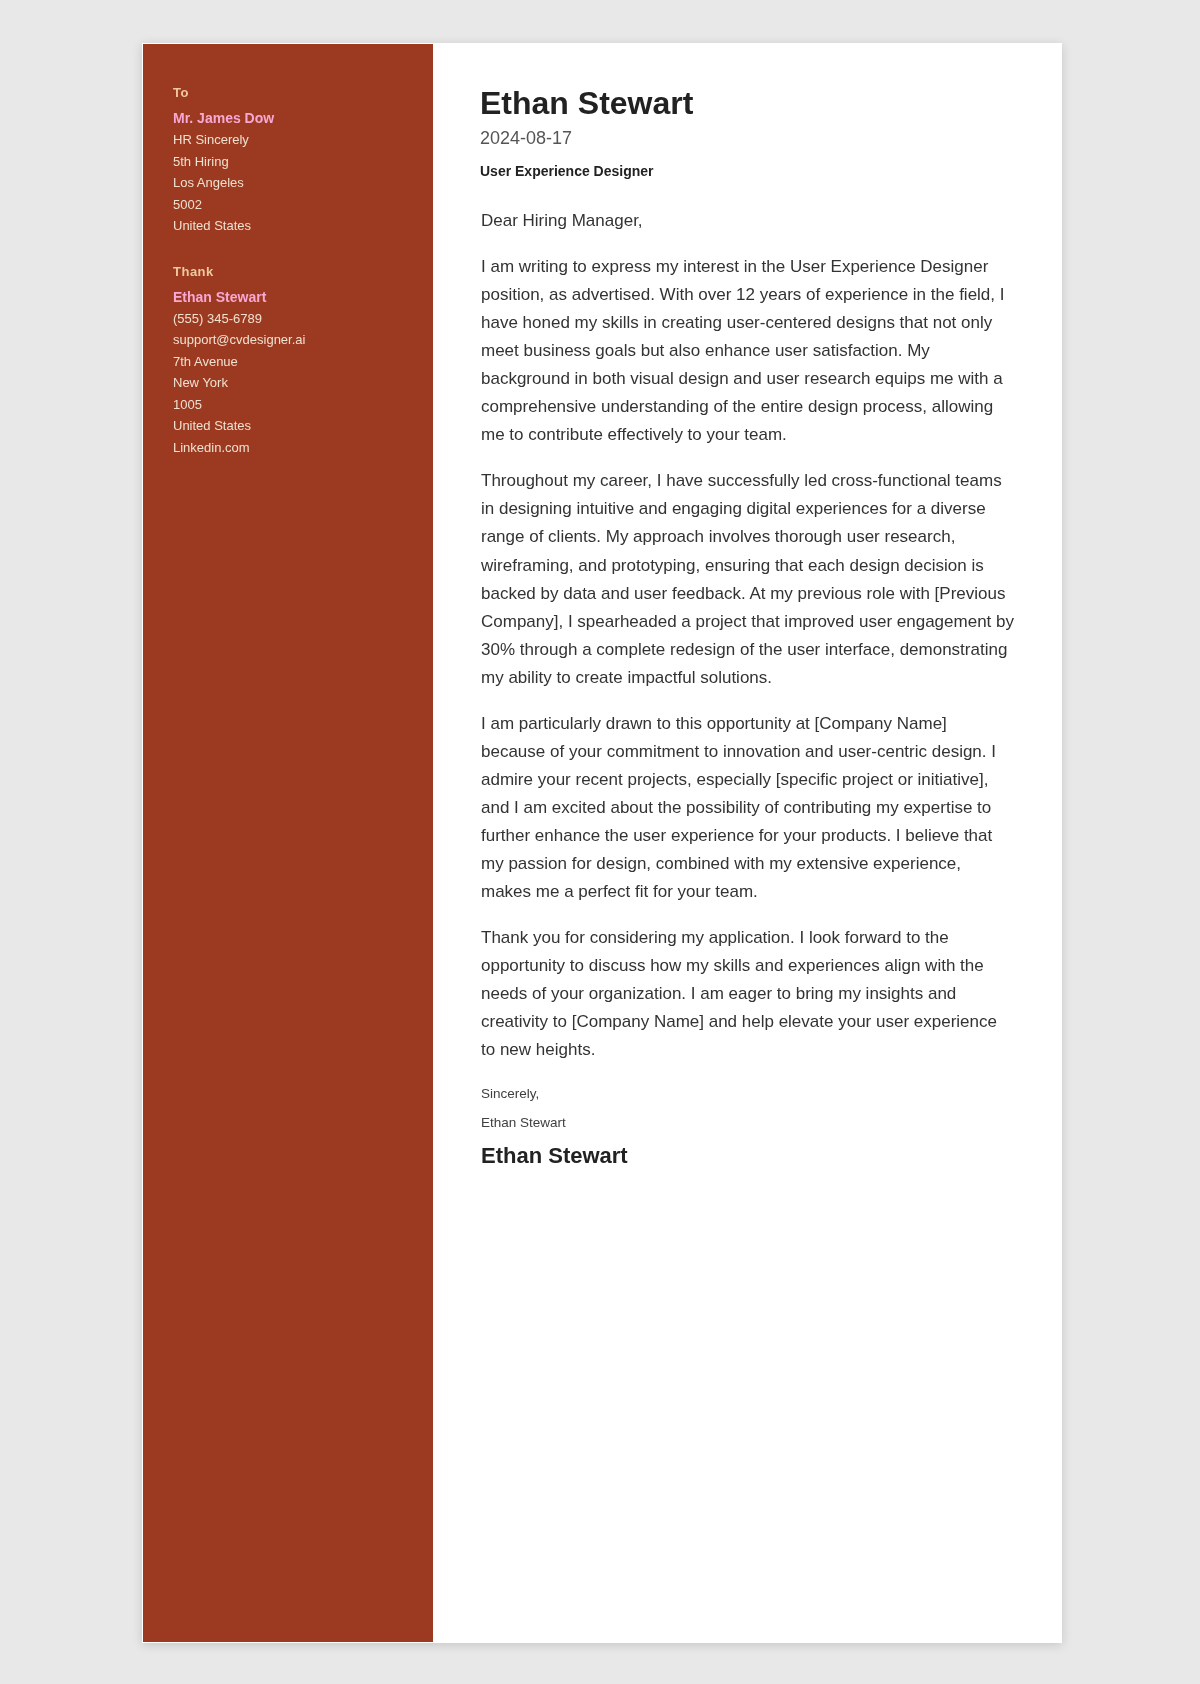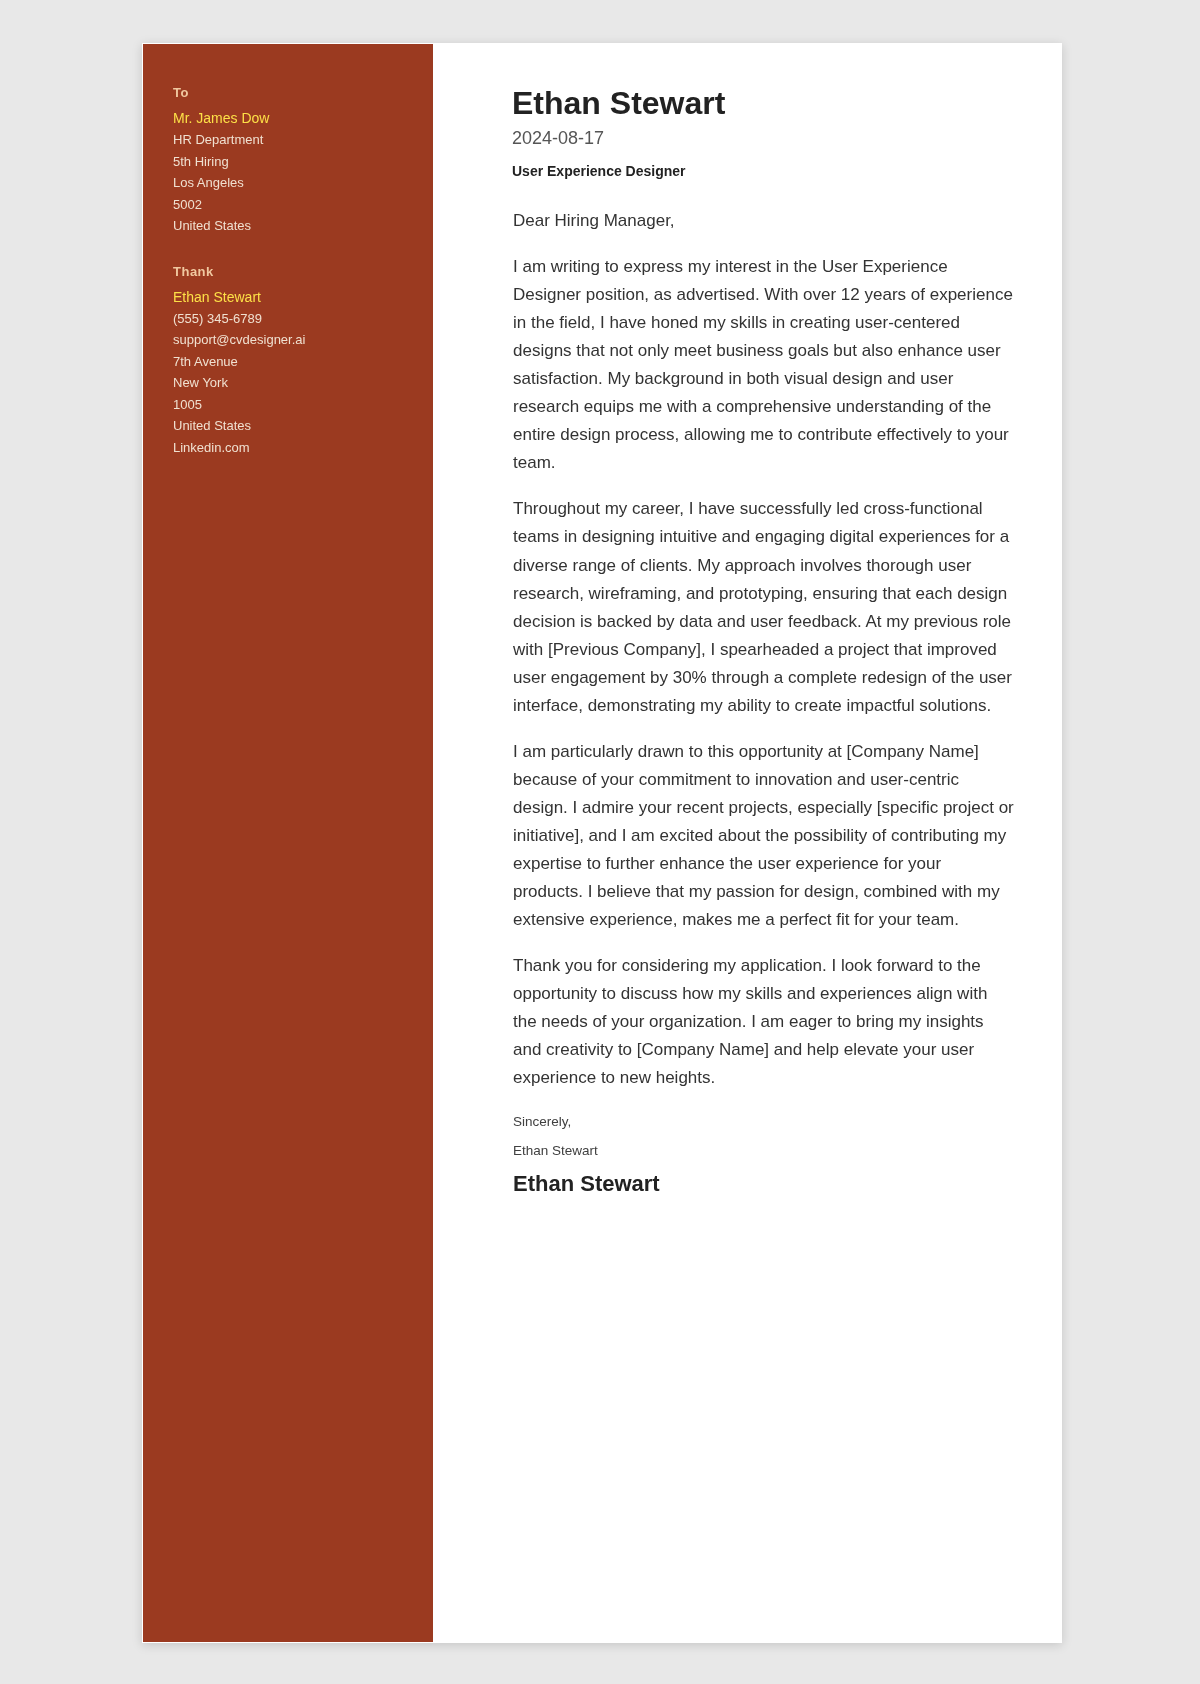--- a/index.html
+++ b/index.html
@@ -1,19 +1,18 @@
 <!DOCTYPE html>
 <html><head>
   <meta charset="utf-8">
   <style>
     * {
       margin: 1px;
       padding: 0;
       box-sizing: border-box;
-      gap: 32px;
     }
 
     body {
       width: 1200px;
       min-height: 1684px;
       background: #e8e8e8;
       display: flex;
       justify-content: center;
       align-items: flex-start;
       padding: 40px;
@@ -44,22 +43,22 @@
     .sidebar-section-label {
       font-size: 13px;
       font-weight: bold;
       color: #f0c8a0;
       margin-bottom: 10px;
       letter-spacing: 0.5px;
     }
 
     .sidebar-name {
       font-size: 14px;
-      font-weight: normal;
-      color: #fde047;
+      font-weight: bold;
+      color: #f9a8d4;
       margin-bottom: 4px;
     }
 
     .sidebar-line {
       font-size: 13px;
       color: #f0e0d0;
       margin-bottom: 2px;
       line-height: 1.5;
     }
 
@@ -116,21 +115,21 @@
 </head>
 <body>
 
 <div class="document">
 
   <div class="sidebar">
 
     <div class="sidebar-section">
       <div class="sidebar-section-label">To</div>
       <div class="sidebar-name">Mr. James Dow</div>
-      <div class="sidebar-line">HR Department</div>
+      <div class="sidebar-line">HR Sincerely</div>
       <div class="sidebar-line">5th Hiring</div>
       <div class="sidebar-line">Los Angeles</div>
       <div class="sidebar-line">5002</div>
       <div class="sidebar-line">United States</div>
     </div>
 
     <div class="sidebar-section">
       <div class="sidebar-section-label">Thank</div>
       <div class="sidebar-name">Ethan Stewart</div>
       <div class="sidebar-line">(555) 345-6789</div>

